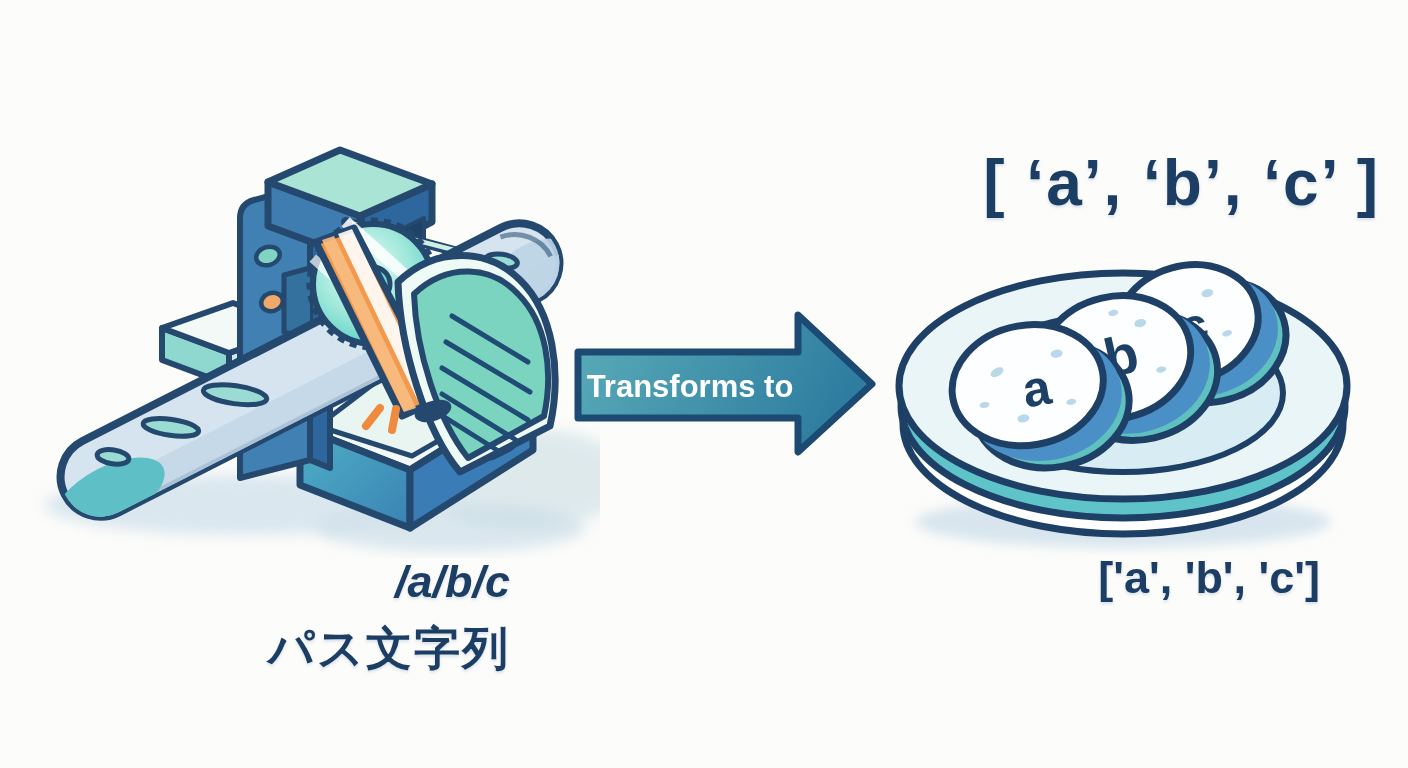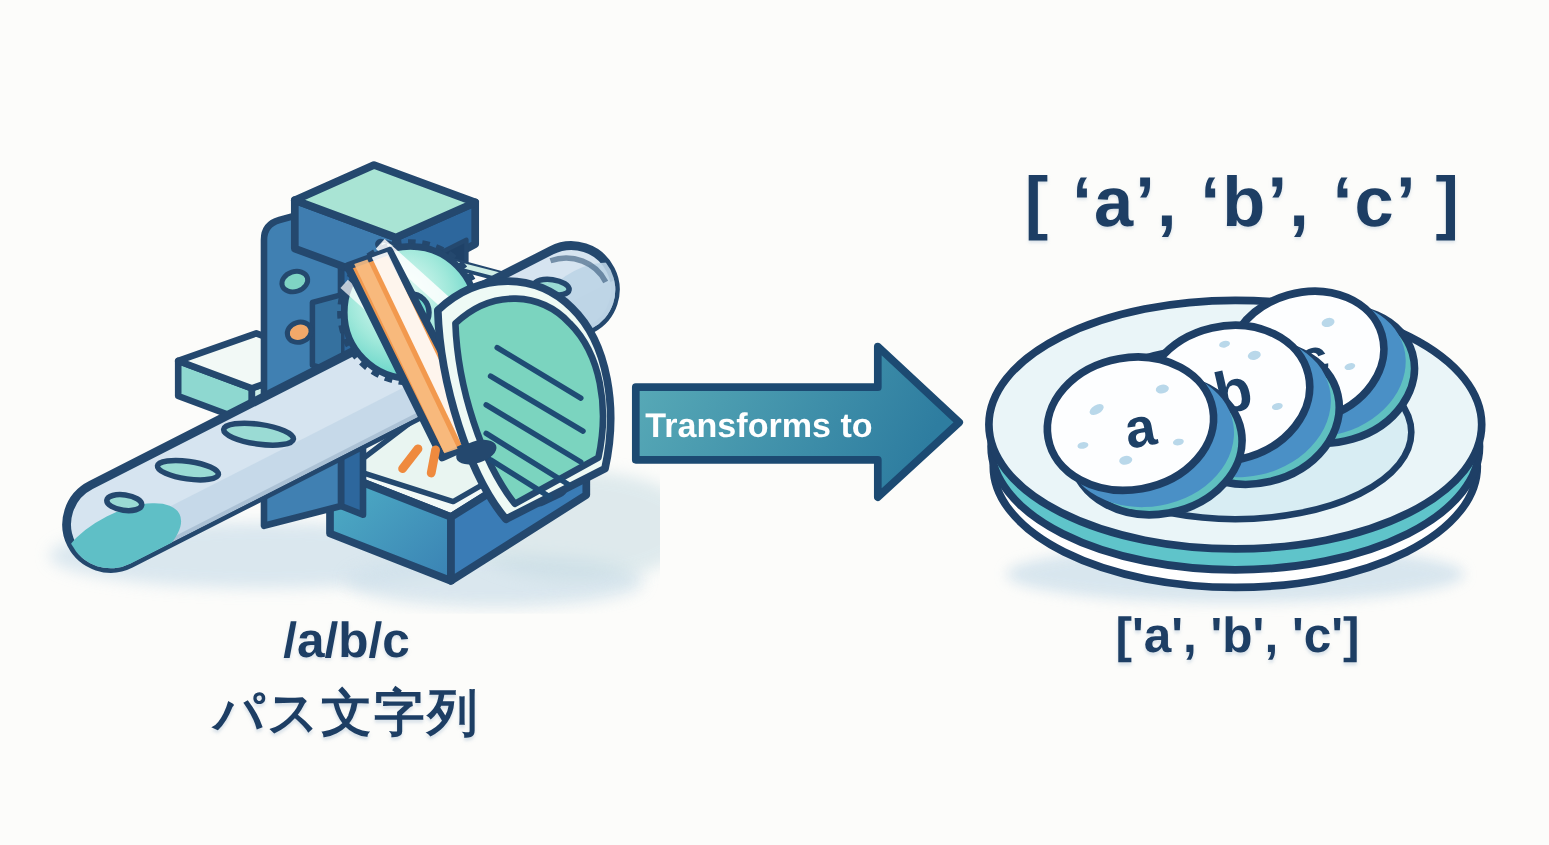--- a/index.html
+++ b/index.html
@@ -3,26 +3,26 @@
 <meta charset="utf-8">
 <style>
   html,body{margin:0;padding:0;background:#f4f4f2;}
   #stage{
     position:relative;width:1408px;height:768px;overflow:hidden;
     background:#fcfcfa;
     font-family:"Liberation Sans","DejaVu Sans",sans-serif;
   }
   .abs{position:absolute;}
   .navy-text{
-    color:#1d3e64;font-weight:700;text-align:center;
+    color:#1d3e64;font-weight:700;text-align:right;
     text-shadow:0 2px 3px rgba(150,175,200,.35);
   }
   #array-top{left:880px;top:146px;width:500px;font-size:64px;letter-spacing:2px;}
   #jp-transform{left:560px;top:272px;width:300px;font-size:46px;letter-spacing:4px;}
-  #caption-left-code{left:120px;top:556px;width:390px;font-size:45px;}
+  #caption-left-code{left:120px;top:556px;width:390px;font-size:45px;font-style:italic;}
   #caption-left-jp{left:120px;top:618px;width:390px;font-size:46px;letter-spacing:2px;}
   #caption-right-code{left:930px;top:552px;width:390px;font-size:45px;}
   #caption-right-jp{left:930px;top:616px;width:390px;font-size:47px;}
   svg{display:block;}
   svg text{
     font-family:"Liberation Sans","DejaVu Sans",sans-serif;
     font-weight:700;
   }
 </style>
 </head>

